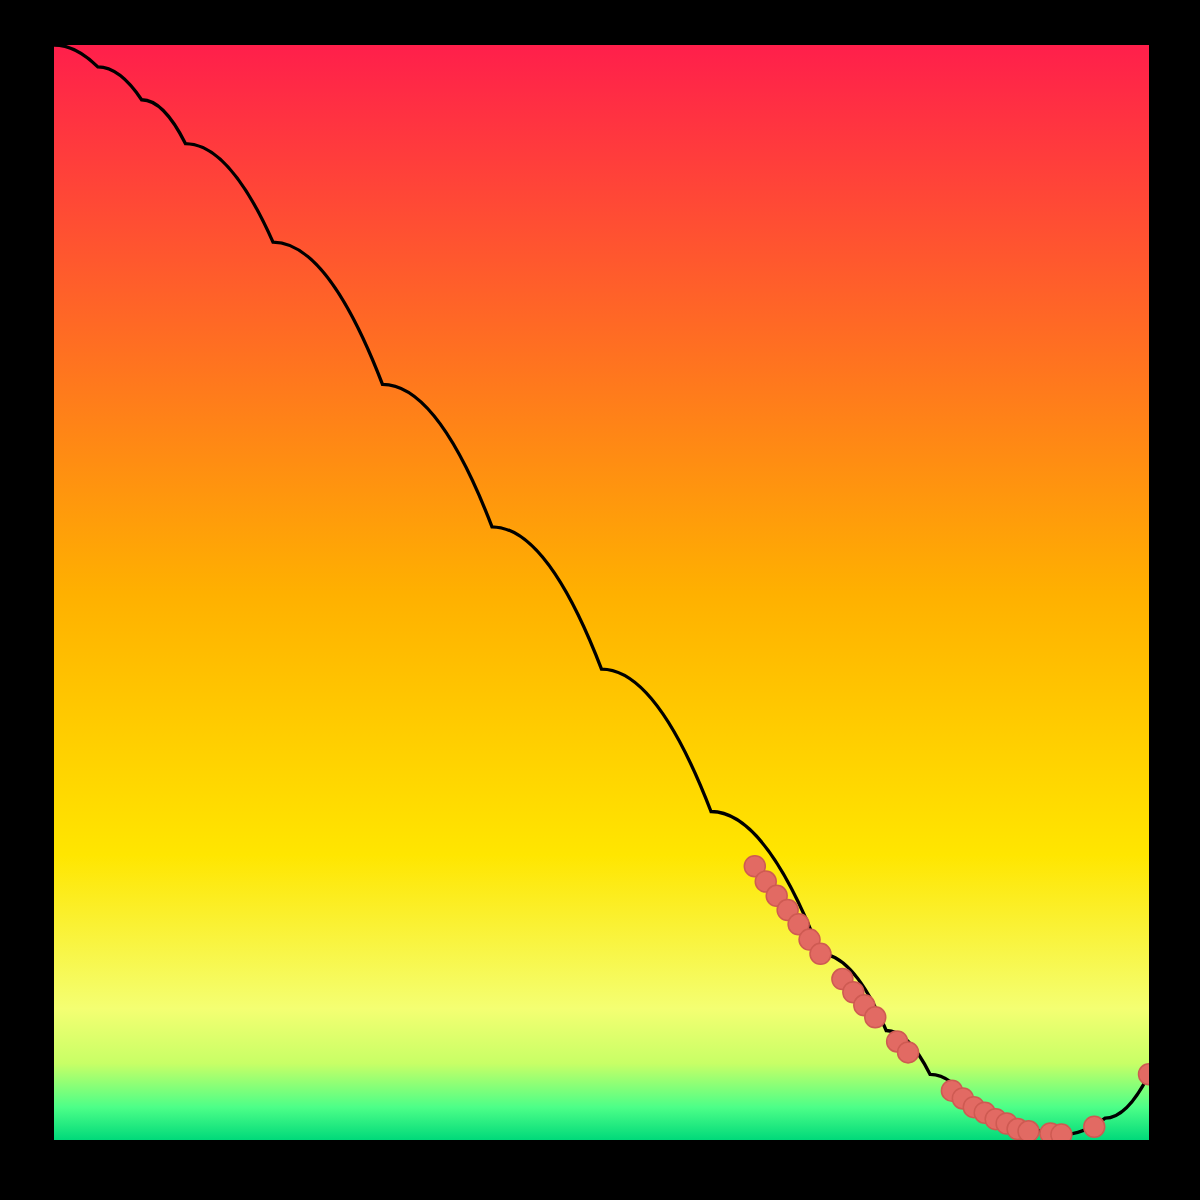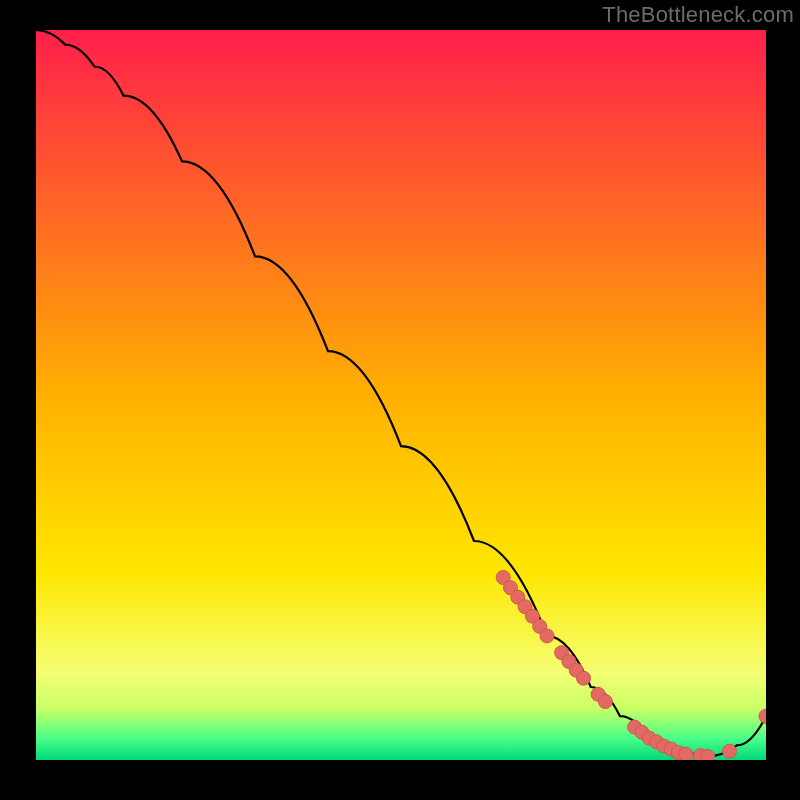--- a/index.html
+++ b/index.html
@@ -32,21 +32,20 @@
     top: 30px;
     width: 730px;
     height: 730px;
   }
   svg { display: block; }
 </style>
 </head>
 <body>
 
 <div class="frame">
-  <div class="watermark">TheBottleneck.com</div>
   <div class="plot">
     <svg id="chart-svg" width="730" height="730" viewBox="0 0 730 730" preserveAspectRatio="none">
       <defs>
         <linearGradient id="bg-grad" x1="0" y1="0" x2="0" y2="1">
           <stop id="g0" offset="0%" stop-color="#ff1f4b"></stop>
           <stop id="g1" offset="50%" stop-color="#ffb000"></stop>
           <stop id="g2" offset="74%" stop-color="#ffe600"></stop>
           <stop id="g3" offset="88%" stop-color="#f4ff72"></stop>
           <stop id="g4" offset="93%" stop-color="#c8ff66"></stop>
           <stop id="g5" offset="97%" stop-color="#4dff88"></stop>

